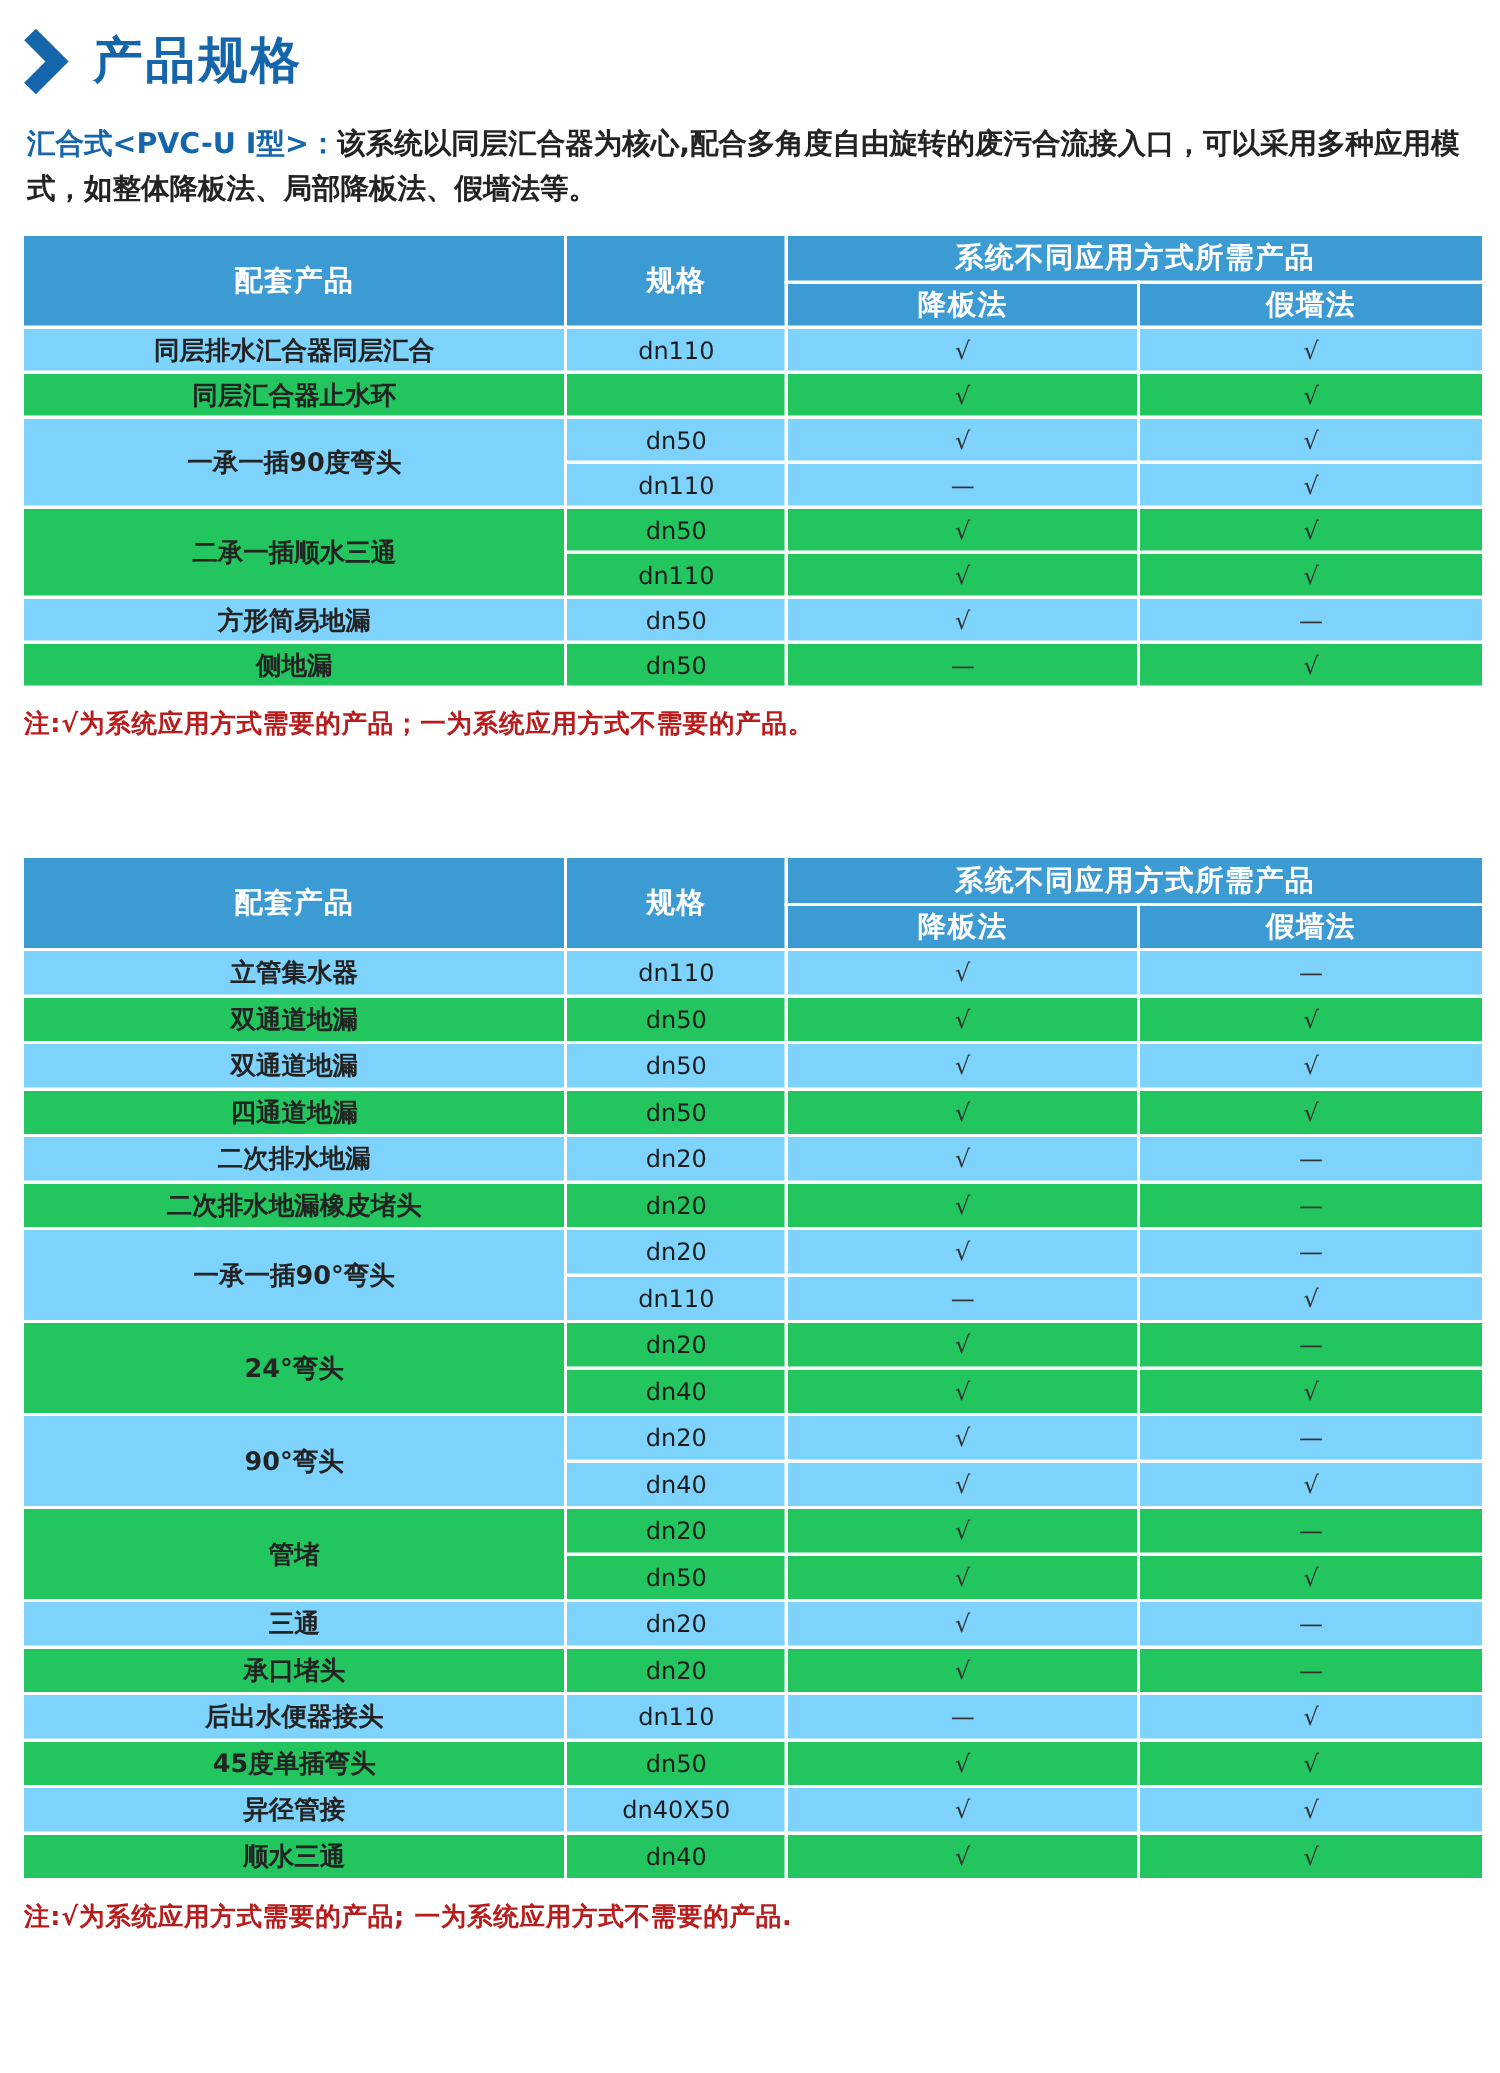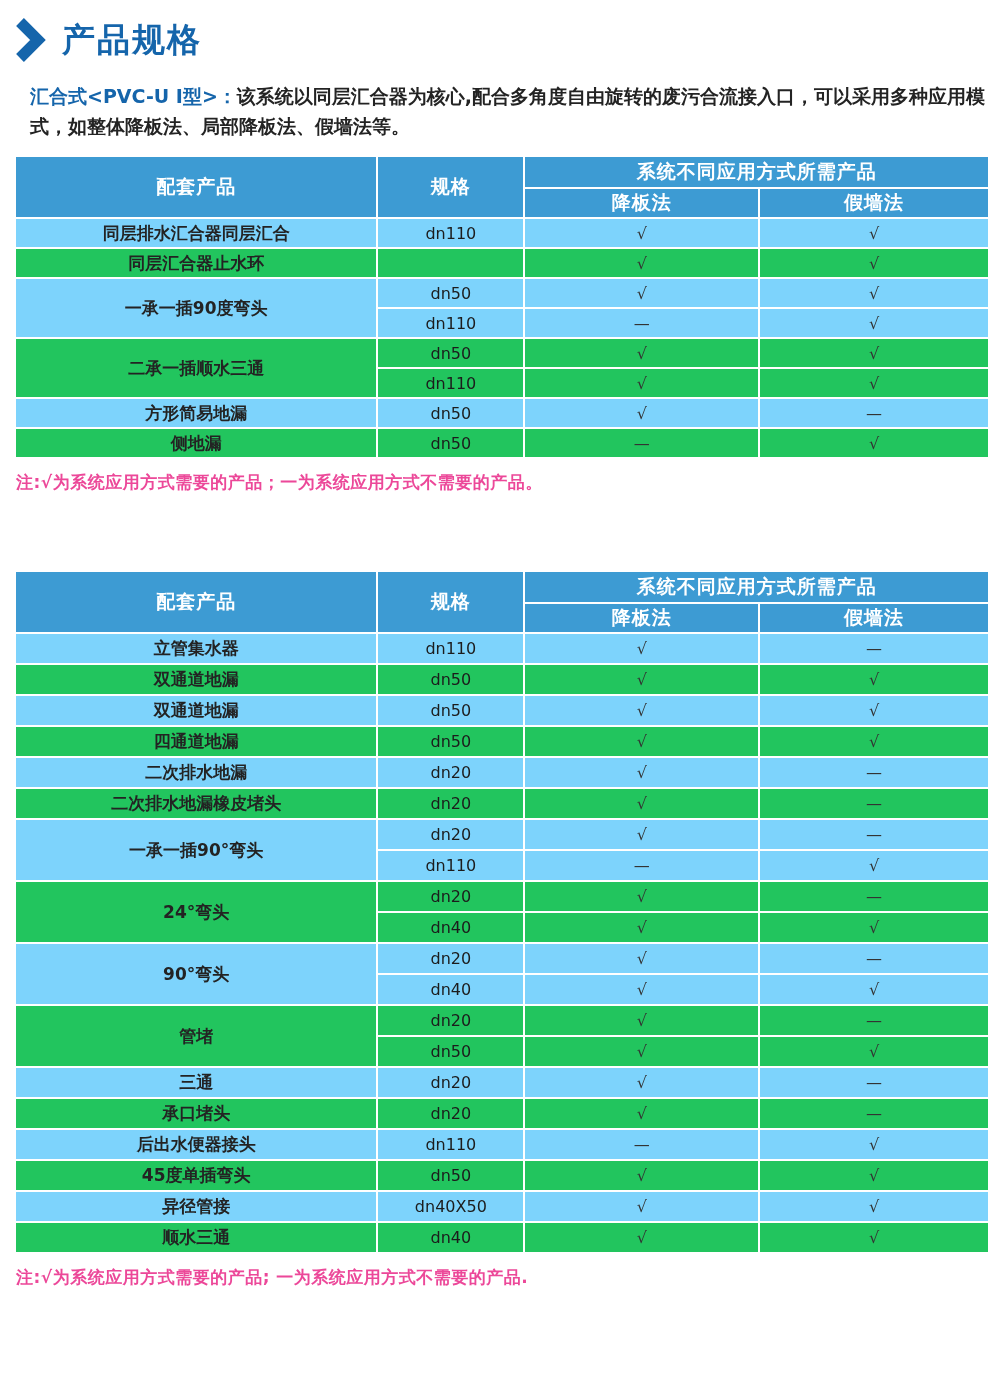--- a/index.html
+++ b/index.html
@@ -4,26 +4,26 @@
 <style>
   html,body{margin:0;padding:0;}
   body{
     width:1000px;height:1382px;background:#ffffff;
     font-family:"DejaVu Sans","Liberation Sans",sans-serif;
     color:#222;position:relative;
   }
   .page{padding:14px 14px 0 14px;}
 
   
-  .title-row{display:flex;align-items:flex-start;gap:16px;margin:4px 0 18px 2px;}
+  .title-row{display:flex;align-items:flex-end;gap:16px;margin:4px 0 18px 2px;}
   .chevron{width:30px;height:44px;flex:0 0 auto;}
   .page-title{font-size:33px;font-weight:bold;color:#1565ab;letter-spacing:2px;}
 
   
-  .intro{font-size:19px;line-height:30px;margin:0 0 14px 16px;color:#222;}
+  .intro{font-size:19px;line-height:30px;margin:0 0 14px 4px;color:#222;}
   .intro .lead{color:#1565ab;font-weight:bold;}
   .intro .body-text{font-weight:600;color:#232323;}
 
   
   table.spec-table{
     width:976px;border-collapse:collapse;table-layout:fixed;
     margin:0 0 12px 0;
   }
   table.spec-table td,table.spec-table th{
     border:2px solid #ffffff;text-align:center;vertical-align:middle;
@@ -45,21 +45,21 @@
   tr.row-dark td{background:#22c55e;}
 
   .t1 tbody td{height:26px;}
   .t2 tbody td{height:27px;}
 
   td.product{font-size:17px;font-weight:600;color:#232323;}
   td.spec{font-size:16px;font-weight:500;color:#1c1c1c;}
   td.mark{font-size:16px;color:#333;}
 
   
-  .note{font-size:17px;font-weight:600;color:#ec4899;margin:10px 0 0 2px;letter-spacing:0.5px;}
+  .note{font-size:17px;font-weight:600;color:#b91c1c;margin:10px 0 0 2px;letter-spacing:0.5px;}
 
   .section-2{margin-top:76px;}
   .note-2{margin-top:8px;}
 </style>
 </head>
 <body>
 
 <div class="page">
 
   <div class="title-row">

